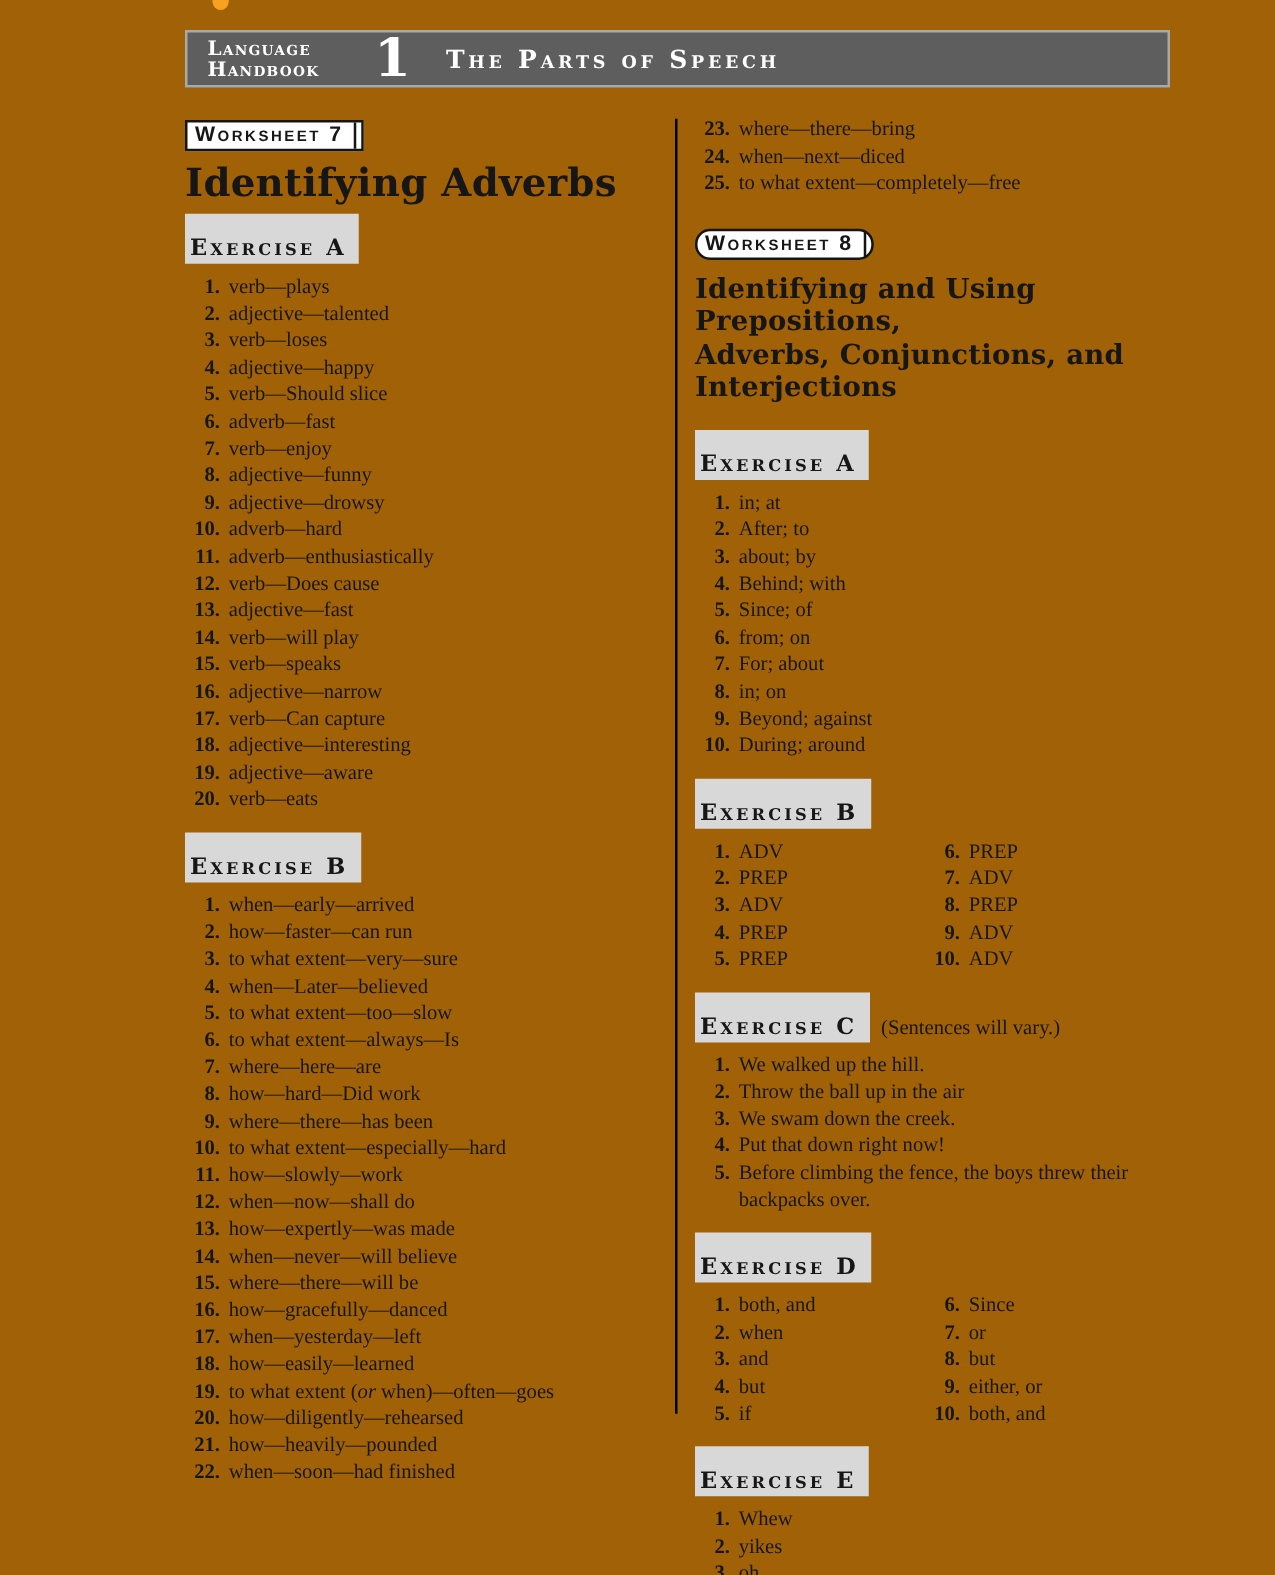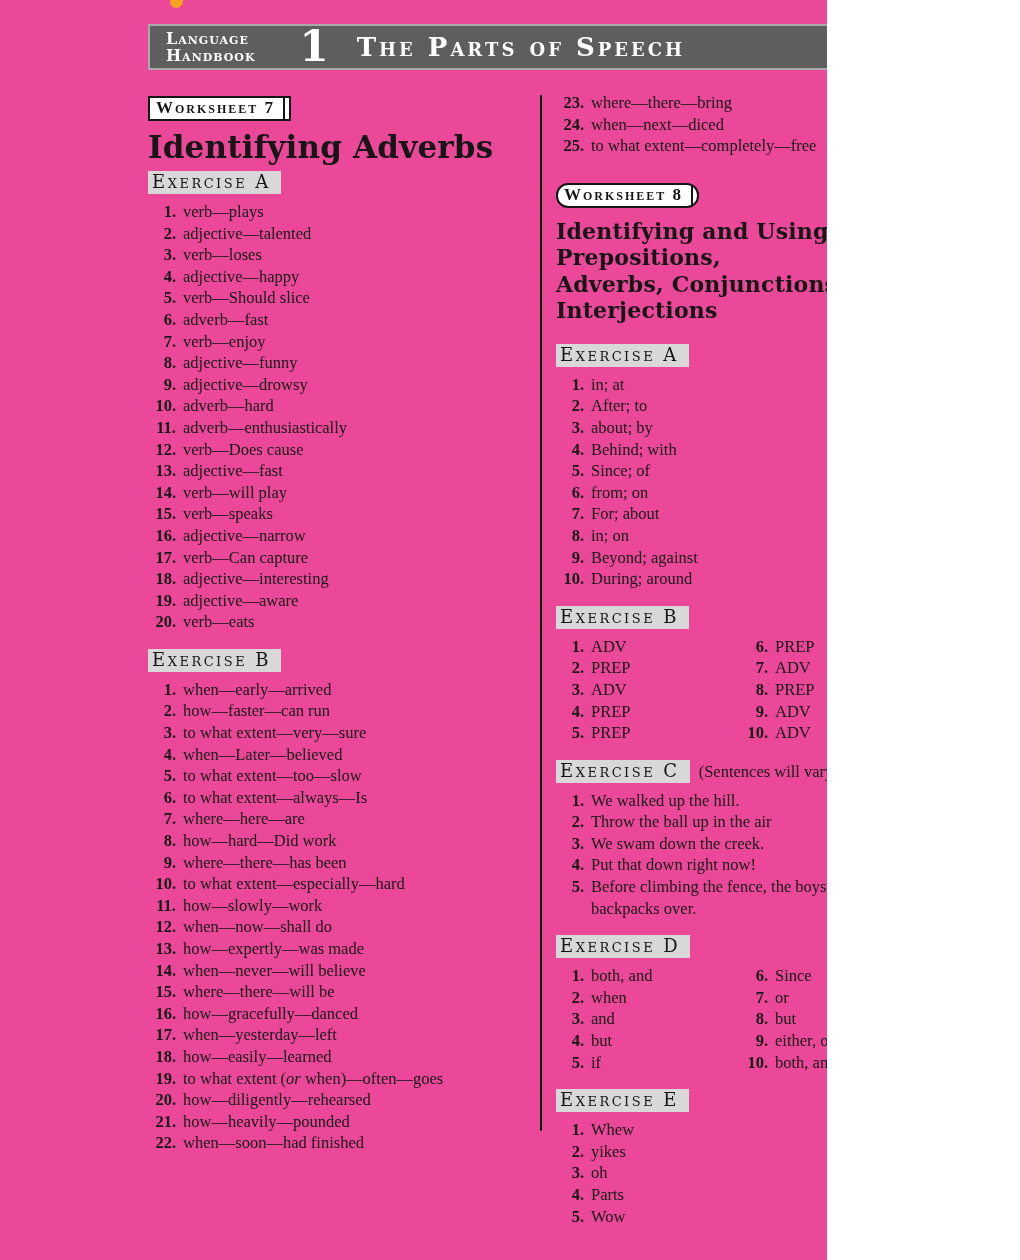--- a/index.html
+++ b/index.html
@@ -1,65 +1,65 @@
 <!DOCTYPE html>
 <html><head>
 <meta charset="utf-8">
 <style>
   html,body { margin:0; padding:0; background:#ffffff; }
   .page {
-    position:relative; width:827px; height:1260px; background:#ec4899;
+    position:relative; width:1020px; height:1260px; background:#a16207;
     font-family:"Liberation Serif","DejaVu Serif",serif; color:#161616;
     overflow:hidden;
   }
   
   .orange-mark {
     position:absolute; left:170px; top:-6px; width:13px; height:14px;
     background:#f6a21e; border-radius:50% 50% 60% 60%;
   }
   
   .bar {
     position:absolute; left:148px; top:24px; width:788px; height:46px;
     box-sizing:border-box; background:#5e5e5e; border:2px solid #a9a9a9;
     display:flex; align-items:center; color:#ffffff;
     font-family:"DejaVu Serif","Liberation Serif",serif;
   }
   .eyebrow { margin-left:16px; font-weight:bold; font-variant:small-caps;
     font-size:16px; line-height:17px; letter-spacing:1px; display:flex; flex-direction:column; }
   .chnum { font-size:42px; font-weight:bold; line-height:38px; margin:0 28px 0 44px; }
-  .chtitle { font-weight:bold; font-variant:small-caps; font-size:26px; letter-spacing:3px; }
+  .chtitle { font-weight:bold; font-variant:small-caps; font-size:20px; letter-spacing:3px; }
 
   
   .divider { position:absolute; left:540px; top:95px; width:2px; height:1036px; background:#000; }
 
   .col { position:absolute; top:96px; }
   .left  { left:148px; width:384px; }
   .right { left:556px; top:92px; width:410px; }
 
   
   .ws-box {
     display:inline-block; position:relative; border:2px solid #151515;
     padding:0 14px 1px 6px; font-weight:bold; font-variant:small-caps;
     font-size:17px; letter-spacing:2px; background:#fff;
-    font-family:Liberation Serif, serif;
+    font-family:Liberation Sans, sans-serif;
   }
   .ws-box::after { content:""; position:absolute; right:4px; top:0; bottom:0; width:2px; background:#151515; }
   .ws8box { margin-top:26px;border-radius:12px; }
 
   
   .ws-title { font-family:"DejaVu Serif","Liberation Serif",serif;
     font-weight:bold; font-size:31px; margin:8px 0 4px; letter-spacing:0.2px; }
   .ws8title { font-size:22px; line-height:26.5px; margin:10px 0 4px; }
   .tline { display:block; }
 
   
   .ex-label {
-    display:inline-block; background:#d8d8d8; font-weight:normal;
+    display:inline-block; background:#d8d8d8; font-weight:bold;
     font-variant:small-caps; font-size:18px; letter-spacing:2.5px;
-    padding:0 10px 2px 4px; margin:16px 0 7px;
+    padding:17px 10px 2px 4px; margin:16px 0 7px;
     font-family:"DejaVu Serif","Liberation Serif",serif;
   }
   .first-label { margin-top:2px; }
   .ex-row { display:flex; align-items:baseline; }
   .ex-note { font-size:16.5px; margin-left:9px; }
 
   
   .li { display:flex; line-height:21.6px; font-size:16.5px; }
   .num { width:28px; text-align:right; font-weight:bold; flex:none; }
   .txt { margin-left:7px; }

